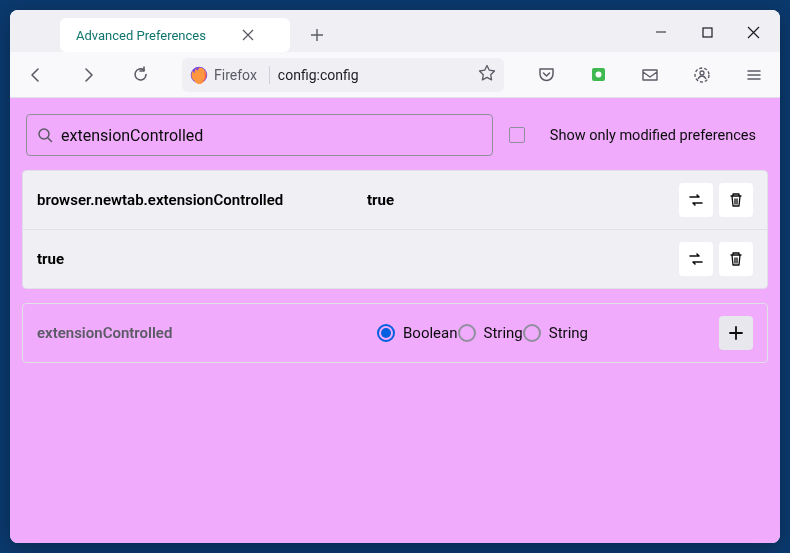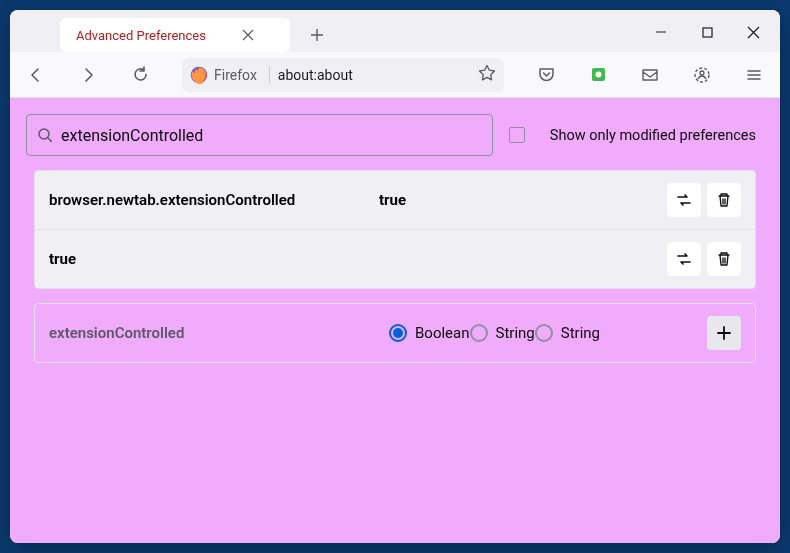--- a/index.html
+++ b/index.html
@@ -30,21 +30,21 @@
     }
     .tab {
       background: #fff;
       height: 34px;
       padding: 0 10px 0 16px;
       border-radius: 6px;
       display: flex;
       align-items: center;
       gap: 34px;
       font-size: 13px;
-      color: #b91c1c;
+      color: #0f766e;
       margin-left: 10px;
       min-width: 230px;
     }
     .tab-close { width: 16px; height: 16px; cursor: pointer; display: flex; align-items: center; justify-content: center; color: #5b5b66; }
     .newtab { width: 30px; height: 30px; display: flex; align-items: center; justify-content: center; margin-left: 12px; cursor: pointer; color: #5b5b66; margin-bottom: 2px;}
     .winctrl { margin-left: auto; display: flex; gap: 0; margin-right: 4px; margin-bottom: 4px;}
     .winbtn { width: 46px; height: 32px; display: flex; align-items: center; justify-content: center; cursor: pointer; color: #1c1b22;}
     .toolbar {
       height: 46px;
       background: #f9f9fb;
@@ -82,21 +82,21 @@
       border-radius: 4px;
       display: flex;
       align-items: center;
       padding: 0 10px;
       font-size: 16px;
       color: #0c0c0d;
     }
     .searchbox svg { color: #5b5b66; margin-right: 8px; }
     .cbwrap { display: flex; align-items: center; gap: 25px; font-size: 14.5px; color: #0c0c0d; padding-right: 8px;}
     .cbox { width: 16px; height: 16px; border: 1px solid #8f8f9d; border-radius: 2px; }
-    .results { border: 1px solid #e0e0e6; border-radius: 4px; margin: 0 16px; overflow: hidden;}
+    .results { border: 1px solid #e0e0e6; border-radius: 4px; margin: 0 4px; overflow: hidden;}
     .resrow {
       display: flex;
       align-items: center;
       padding: 12px 14px;
       font-size: 15px;
     }
     .resrow.modified { background: #efeff4; font-weight: 600; }
     .resrow.addrow { color: #5b5b66; }
     .prefname { min-width: 330px; word-break: break-all; padding-right: 10px;}
     .prefval { flex: 1; font-weight: 700; }
@@ -171,21 +171,21 @@
         </svg>
       </div>
     <div class="urlbar">
       <svg class="ff-logo" viewBox="0 0 48 48">
           <circle cx="24" cy="24" r="22" fill="#7542e5"></circle>
           <path d="M24 4c11 0 20 9 20 20s-9 20-20 20S4 35 4 24c0-5 2-9 4-12 0 3 2 6 5 7-2-5 0-10 5-13-1 3 0 6 2 8 2-3 6-4 9-3-3 2-4 5-3 8 4-2 9 0 11 4-3-1-6 0-8 2 5 1 9 5 9 11 0 7-6 12-13 12s-13-5-13-12c0-5 3-9 7-11-3-1-5-4-5-7 0-4 3-7 7-7z" fill="#ff9640"></path>
           <path d="M38 14c3 4 5 9 4 15-1 8-8 14-16 15 9-2 15-10 14-19 0-4-1-8-3-11z" fill="#ff3b5b"></path>
         </svg>
       <span class="firefox-label">Firefox</span>
       <span class="divider"></span>
-      <span>about:about</span>
+      <span>config:config</span>
       <span class="star"><svg width="18" height="18" viewBox="0 0 18 18">
             <path d="M9 1.5l2.3 4.7 5.2.8-3.8 3.7.9 5.2L9 13.4 4.4 15.9l.9-5.2L1.5 7l5.2-.8z" stroke="currentColor" stroke-width="1.3" fill="none" stroke-linejoin="round"></path>
           </svg></span>
     </div>
     <div class="toolicon">
         <svg width="17" height="17" viewBox="0 0 17 17">
           <path d="M2 3h13v5a6.5 6.5 0 0 1 -13 0z" stroke="currentColor" stroke-width="1.5" fill="none" stroke-linejoin="round"></path>
           <path d="M5.5 7l3 3 3-3" stroke="currentColor" stroke-width="1.5" fill="none" stroke-linecap="round" stroke-linejoin="round"></path>
         </svg>
       </div>

